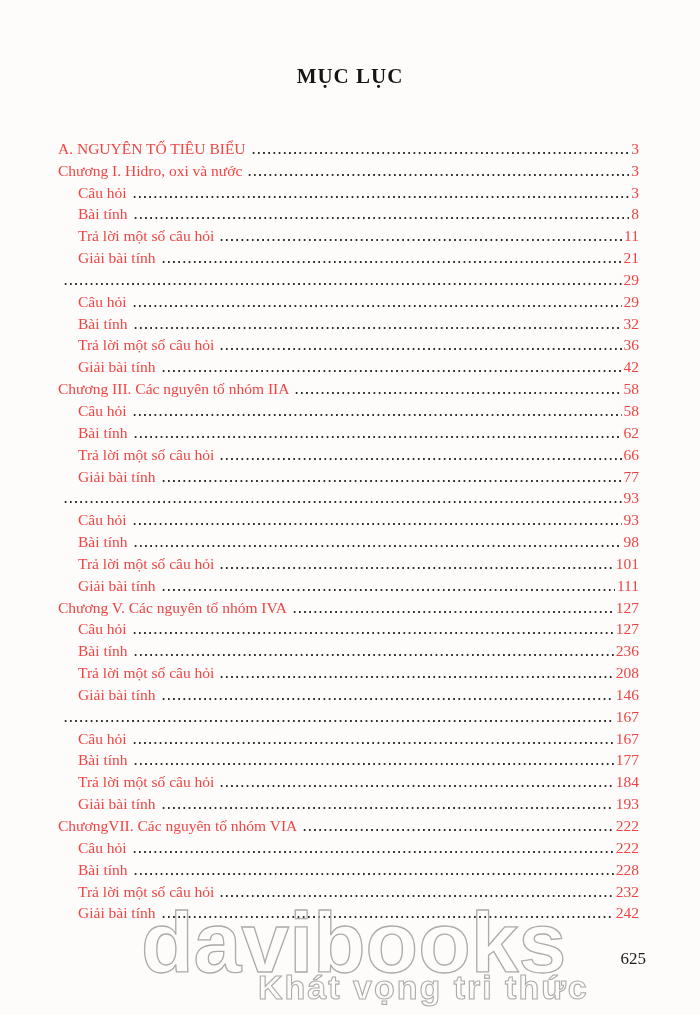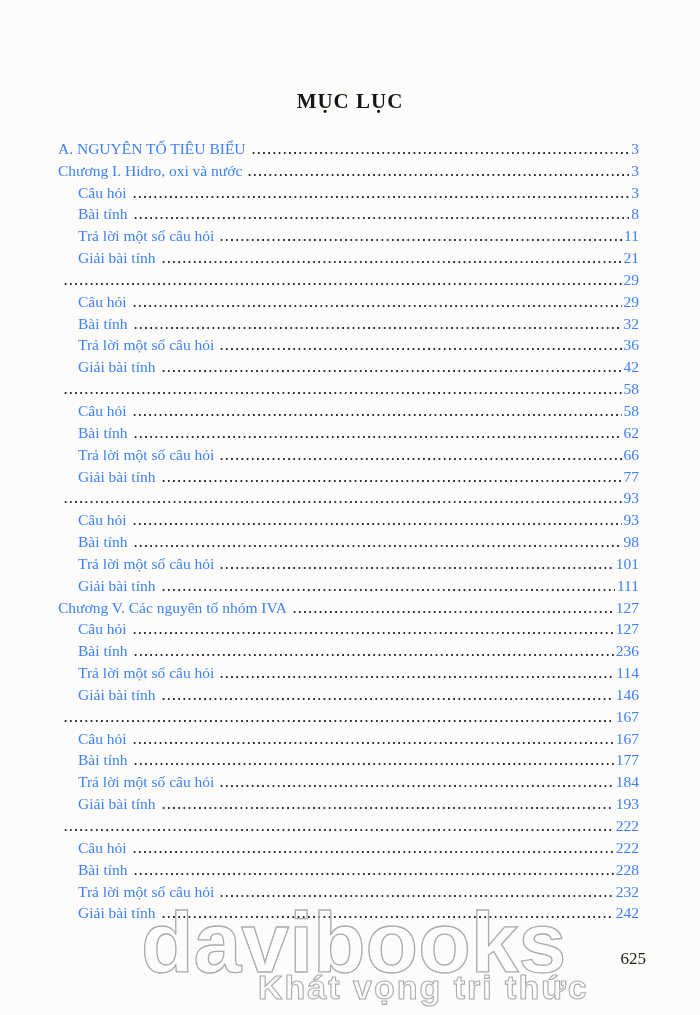--- a/index.html
+++ b/index.html
@@ -15,35 +15,34 @@
   }
 
   .doc-title {
     position:absolute;
     top:64px; left:0; width:100%;
     text-align:center;
     font-size:21px;
     font-weight:bold;
     letter-spacing:1px;
     color:#171513;
-    margin-top:25px;
   }
 
   .toc {
     position:absolute;
     top:137px; left:58px; right:61px;
   }
 
   .toc-row {
     display:flex;
     align-items:flex-end;
     height:21.85px;
     font-size:15.5px;
     line-height:20px;
-    color:#3b82f6;
+    color:#ef4444;
   }
   .toc-row.sub { padding-left:20px;text-align:center; }
 
   .toc-label { white-space:nowrap; }
 
   .toc-dots {
     flex:1;
     align-self:flex-end;
     height:4px;
     margin:0 2px 4px 5px;
@@ -156,20 +155,21 @@
       <span class="toc-page">36</span>
     </div>
 
     <div class="toc-row sub">
       <span class="toc-label">Giải bài tính</span>
       <span class="toc-dots"></span>
       <span class="toc-page">42</span>
     </div>
 
     <div class="toc-row chapter">
+      <span class="toc-label">Chương III. Các nguyên tố nhóm IIA</span>
       <span class="toc-dots"></span>
       <span class="toc-page">58</span>
     </div>
 
     <div class="toc-row sub">
       <span class="toc-label">Câu hỏi</span>
       <span class="toc-dots"></span>
       <span class="toc-page">58</span>
     </div>
 
@@ -234,21 +234,21 @@
 
     <div class="toc-row sub">
       <span class="toc-label">Bài tính</span>
       <span class="toc-dots"></span>
       <span class="toc-page">236</span>
     </div>
 
     <div class="toc-row sub">
       <span class="toc-label">Trả lời một số câu hỏi</span>
       <span class="toc-dots"></span>
-      <span class="toc-page">114</span>
+      <span class="toc-page">208</span>
     </div>
 
     <div class="toc-row sub">
       <span class="toc-label">Giải bài tính</span>
       <span class="toc-dots"></span>
       <span class="toc-page">146</span>
     </div>
 
     <div class="toc-row chapter">
       <span class="toc-dots"></span>
@@ -273,20 +273,21 @@
       <span class="toc-page">184</span>
     </div>
 
     <div class="toc-row sub">
       <span class="toc-label">Giải bài tính</span>
       <span class="toc-dots"></span>
       <span class="toc-page">193</span>
     </div>
 
     <div class="toc-row chapter">
+      <span class="toc-label">ChươngVII. Các nguyên tố nhóm VIA</span>
       <span class="toc-dots"></span>
       <span class="toc-page">222</span>
     </div>
 
     <div class="toc-row sub">
       <span class="toc-label">Câu hỏi</span>
       <span class="toc-dots"></span>
       <span class="toc-page">222</span>
     </div>
 

